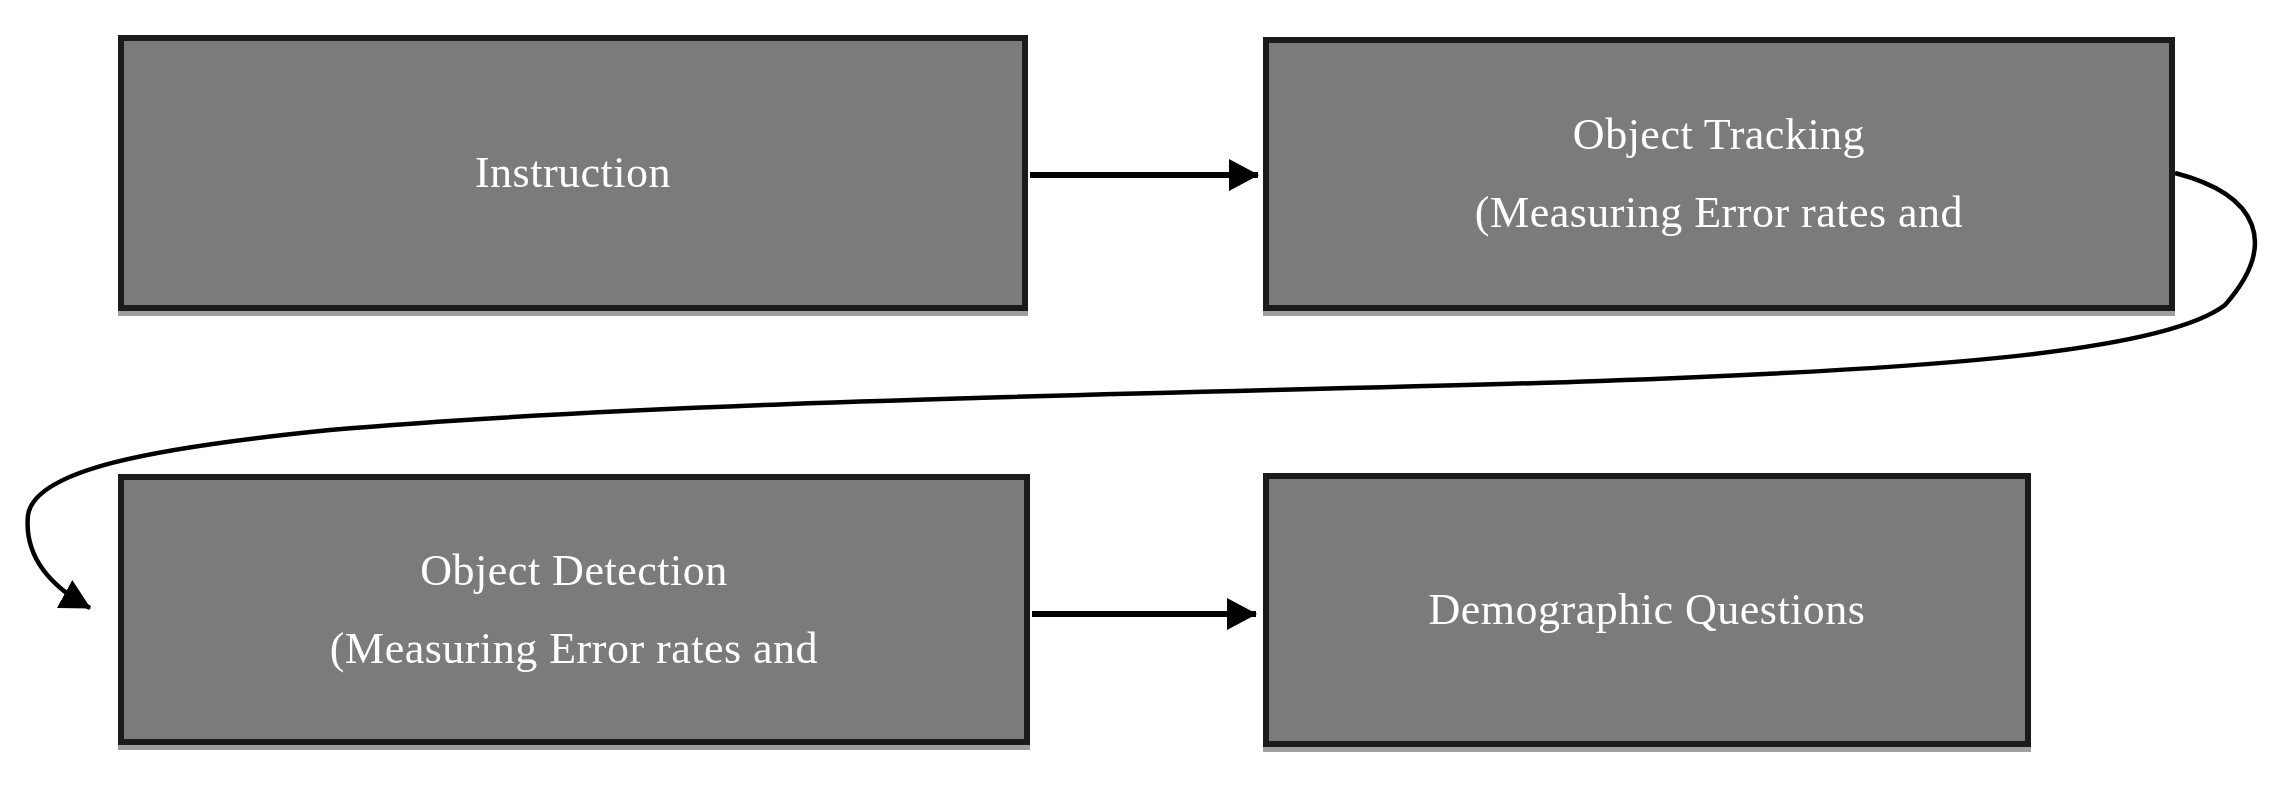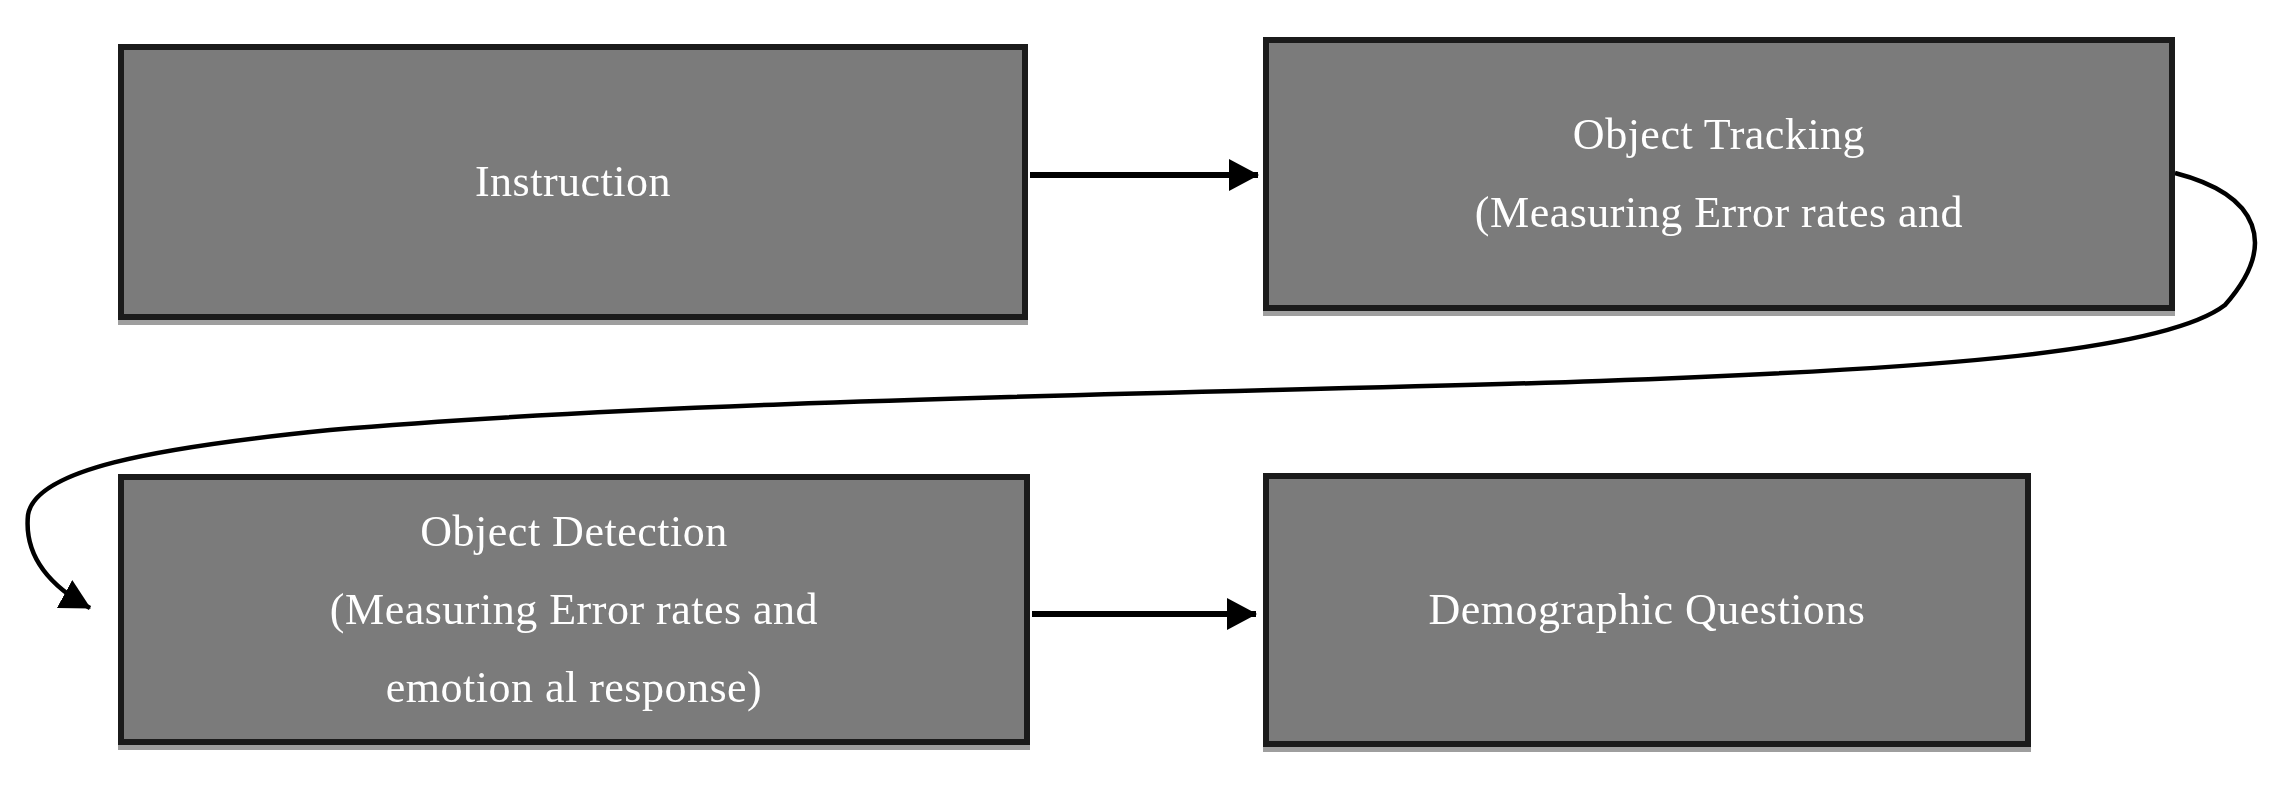--- a/index.html
+++ b/index.html
@@ -36,21 +36,21 @@
     text-align: center;
   }
   .label {
     font-size: 44px;
     line-height: 78px;
     font-weight: 400;
     letter-spacing: 0.5px;
   }
   .label .line { display: block; }
 
-  .node-instruction  { left: 118px;  top: 44px;  width: 910px; height: 276px; }
+  .node-instruction  { left: 118px;  top: 35px;  width: 910px; height: 276px; }
   .node-tracking     { left: 1263px; top: 37px;  width: 912px; height: 274px; }
   .node-detection    { left: 118px;  top: 474px; width: 912px; height: 271px; }
   .node-demographic  { left: 1263px; top: 473px; width: 768px; height: 274px; }
 
   .edge {
     fill: none;
     stroke: var(--arrow-color, #000000);
   }
   .edge-straight { stroke-width: 6px; }
   .edge-curved   { stroke-width: 4.5px; }
@@ -90,21 +90,20 @@
     <div class="label">
       <span class="line">Object Tracking</span>
       <span class="line">(Measuring Error rates and</span>
     </div>
   </div>
 
   <div class="node node-detection">
     <div class="label">
       <span class="line">Object Detection</span>
       <span class="line">(Measuring Error rates and</span>
-      <span class="line">emotion al response)</span>
     </div>
   </div>
 
   <div class="node node-demographic">
     <div class="label">
       <span class="line">Demographic Questions</span>
     </div>
   </div>
 
 </div>

